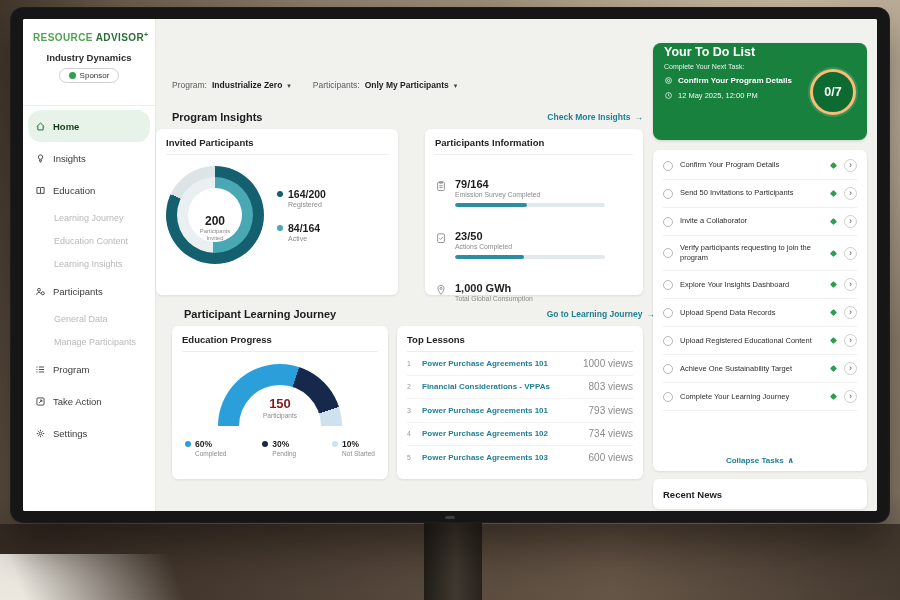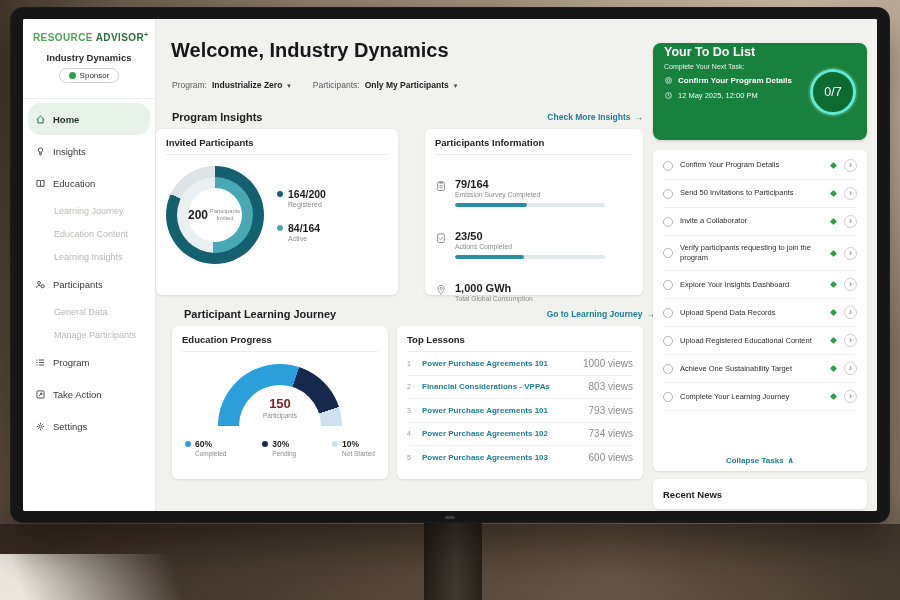--- a/index.html
+++ b/index.html
@@ -15,21 +15,21 @@
   .monitor{position:absolute;left:10px;top:7px;width:880px;height:516px;background:#161616;border-radius:13px;
     box-shadow:0 22px 45px rgba(15,10,6,.55), inset 0 0 2px rgba(255,255,255,.12)}
   .chin-dot{position:absolute;left:50%;bottom:4px;transform:translateX(-50%);width:10px;height:3px;background:#3d3d3d;border-radius:2px}
   .screen{position:absolute;left:13px;top:12px;width:854px;height:492px;background:#fff;overflow:hidden;display:flex;border-radius:2px}
 
   
   .sidebar{width:133px;background:#fff;border-right:1px solid #e9e9e7;display:flex;flex-direction:column;flex-shrink:0}
   .logo{padding:12px 10px 0;font-size:10px;font-weight:bold;letter-spacing:.4px;white-space:nowrap}
   .logo .r{color:#56a356}.logo .a{color:#2c6e3a}.logo sup{font-size:7px;color:#2c6e3a}
   .org{font-size:9.5px;font-weight:bold;color:#2b2b2b;text-align:center;margin-top:9px}
-  .badge{display:flex;align-items:center;gap:4px;margin:5px auto 5px;border:1px solid #cfcfcd;border-radius:10px;padding:2px 9px;font-size:8px;color:#333;width:max-content}
+  .badge{display:flex;align-items:center;gap:4px;margin:5px auto 12px;border:1px solid #cfcfcd;border-radius:10px;padding:2px 9px;font-size:8px;color:#333;width:max-content}
   .badge-dot{width:7px;height:7px;border-radius:50%;background:#2e9e4f;display:inline-block}
   .sb-div{border-bottom:1px solid #ececea;margin:10px 0 4px}
   .nav{flex:1}
   .nav-item{display:flex;align-items:center;gap:7px;height:32px;padding:0 8px 0 12px;font-size:9.5px;color:#3a3a3a;cursor:pointer;white-space:nowrap}
   .nav-item svg{width:11px;height:11px;stroke:#4a4a4a;fill:none;stroke-width:1.4;flex-shrink:0}
   .nav-item.active{background:#e7f3e8;border-radius:13px;margin:0 5px;padding-left:7px;font-weight:bold;color:#153a1c}
   .nav-item.active svg{stroke:#1f6b35}
   .nav-item.sub{padding-left:31px;color:#b9b9b7;font-size:9px;height:23px}
 
   
@@ -48,21 +48,21 @@
   .card-invited{left:0;top:110px;width:242px;height:166px}
   .card-pinfo{left:269px;top:110px;width:218px;height:166px}
   .sec-journey{left:28px;top:289px;width:471px}
   .card-edu{left:16px;top:307px;width:216px;height:153px}
   .card-lessons{left:241px;top:307px;width:246px;height:153px}
 
   
   .invited-body{display:flex;align-items:center;gap:13px;margin-top:11px}
   .donut{position:relative;width:98px;height:98px;border-radius:50%}
   .donut-inner{position:absolute;inset:11px;border-radius:50%}
-  .donut-hole{position:absolute;inset:11px;border-radius:50%;background:#fff;display:flex;flex-direction:row;align-items:center;justify-content:flex-end;text-align:center}
+  .donut-hole{position:absolute;inset:11px;border-radius:50%;background:#fff;display:flex;flex-direction:column;align-items:center;justify-content:flex-end;text-align:center}
   .donut-val{font-size:12px;font-weight:bold;color:#1d1d1f}
   .donut-lab{font-size:5.8px;color:#8b8b8b;width:44px;line-height:1.25}
   .legend-v{display:flex;flex-direction:column;gap:14px}
   .leg-line{display:flex;align-items:center;gap:5px}
   .dot{width:6px;height:6px;border-radius:50%;flex-shrink:0}
   .leg-val{font-size:10.5px;font-weight:bold;color:#1d1d1f}
   .leg-lab{font-size:7px;color:#8b8b8b;margin-left:11px;margin-top:1px}
 
   
   .stat{display:flex;gap:8px;margin-top:23px}
@@ -91,21 +91,21 @@
   .l-title{flex:1;font-size:8px;font-weight:bold;color:#1e7f93;cursor:pointer;white-space:nowrap;overflow:hidden}
   .l-views{font-size:10px;color:#8b8b8b;flex-shrink:0}
 
   
   .todo-green{left:497px;top:24px;width:214px;height:97px;background:#18813d;border-radius:8px;padding:2px 11px;color:#fff;box-shadow:0 1px 3px rgba(0,0,0,.15)}
   .tg-title{font-size:12.5px;font-weight:bold}
   .tg-sub{font-size:7px;opacity:.9;margin-top:4px}
   .tg-task{display:flex;align-items:center;gap:5px;font-size:8px;font-weight:bold;margin-top:6px;width:140px}
   .tg-due{display:flex;align-items:center;gap:5px;font-size:7.5px;margin-top:6px;opacity:.95}
   .tg-task svg,.tg-due svg{width:9px;height:9px;stroke:#fff;fill:none;stroke-width:1.3;flex-shrink:0}
-  .tg-ring{position:absolute;right:11px;top:26px;width:46px;height:46px;border-radius:50%;background:#0d6a30;border:3px solid #5eead4;display:flex;align-items:center;justify-content:center;font-size:12.5px;font-weight:normal;box-shadow:0 0 0 2px rgba(255,255,255,.14)}
+  .tg-ring{position:absolute;right:11px;top:26px;width:46px;height:46px;border-radius:50%;background:#0d6a30;border:3px solid #fdba74;display:flex;align-items:center;justify-content:center;font-size:12.5px;font-weight:bold;box-shadow:0 0 0 2px rgba(255,255,255,.14)}
   .todo-card{left:497px;top:131px;width:214px;height:321px;padding:2px 10px 6px;display:flex;flex-direction:column}
   .task{display:flex;align-items:center;gap:7px;border-bottom:1px solid #f0f0ee;padding:7px 0}
   .t-check{width:10px;height:10px;border:1.2px solid #b7b7b5;border-radius:50%;flex-shrink:0;cursor:pointer}
   .t-label{flex:1;font-size:7.5px;color:#2e2e2e;line-height:1.35}
   .t-reward{width:5px;height:5px;background:#2e9e4f;transform:rotate(45deg);border-radius:1px;flex-shrink:0;margin-right:1px}
   .t-chev{width:13px;height:13px;border:1px solid #cfcfcd;border-radius:50%;display:flex;align-items:center;justify-content:center;font-size:9px;color:#555;flex-shrink:0;cursor:pointer;line-height:1}
   .collapse{display:flex;align-items:center;justify-content:center;gap:4px;padding-top:8px;font-size:8px;font-weight:bold;color:#1e7f93;cursor:pointer;margin-top:auto}
   .collapse .chevup{font-size:8px;line-height:1}
   .news-card{left:497px;top:460px;width:214px;height:30px;display:flex;align-items:center;padding:0 10px}
   .news-title{font-size:9.5px;font-weight:bold;color:#1d1d1f}
@@ -196,21 +196,20 @@
             <svg viewBox="0 0 16 16">
                 <circle cx="8" cy="8" r="2"></circle>
                 <path d="M8 2.6v1.8M8 11.6v1.8M2.6 8h1.8M11.6 8h1.8M4.2 4.2l1.3 1.3M10.5 10.5l1.3 1.3M11.8 4.2l-1.3 1.3M5.5 10.5l-1.3 1.3"></path>
               </svg>
             <span>Settings</span>
           </div>
         </nav>
       </aside>
 
       <div class="main">
-        <h1 class="welcome">Welcome, Industry Dynamics</h1>
 
         <div class="filters">
           <div class="filter">
             <span>Program:</span>
             <b>Industrialize Zero</b>
             <span class="caret">▾</span>
           </div>
           <div class="filter">
             <span>Participants:</span>
             <b>Only My Participants</b>

